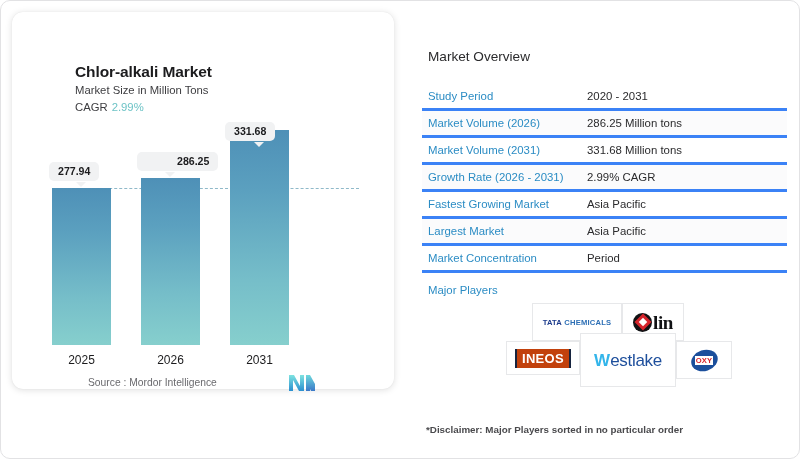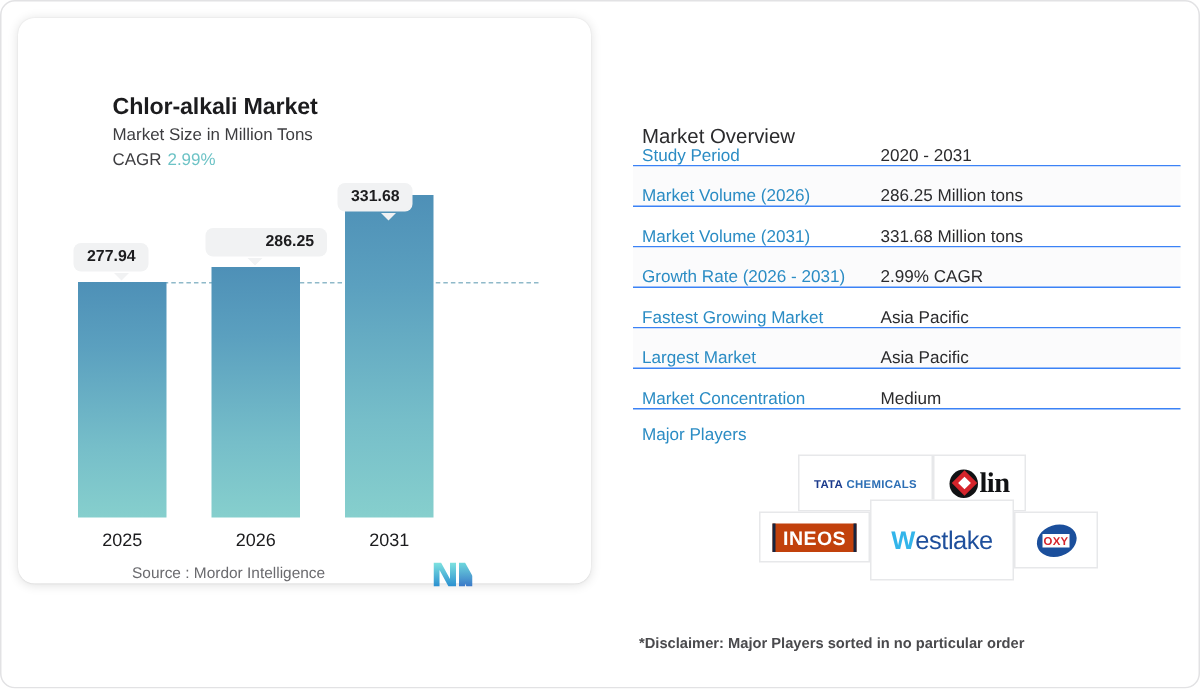--- a/index.html
+++ b/index.html
@@ -141,35 +141,34 @@
     height: 16px;
   }
 
   
   #overview-title {
     position: absolute;
     left: 427px;
     top: 48px;
     font-size: 13.6px;
     color: #2b2b2d;
-    margin-top: 34px;
   }
 
   #overview-table {
     position: absolute;
     left: 421px;
     top: 83px;
     width: 365px;
   }
 
   .ov-row {
     display: flex;
-    align-items: flex-end;
+    align-items: center;
     height: 27px;
-    border-bottom: 1px solid #3b82f6;
+    border-bottom: 3px solid #3b82f6;
   }
   .ov-row.shaded { background: #fbfbfc; }
   .ov-label {
     width: 165px;
     padding-left: 6px;
     font-size: 11.4px;
     color: #2b8cc4;
   }
   .ov-value {
     flex: 1;
@@ -395,21 +394,21 @@
     <div class="ov-row">
       <div class="ov-label">Fastest Growing Market</div>
       <div class="ov-value">Asia Pacific</div>
     </div>
     <div class="ov-row shaded">
       <div class="ov-label">Largest Market</div>
       <div class="ov-value">Asia Pacific</div>
     </div>
     <div class="ov-row">
       <div class="ov-label">Market Concentration</div>
-      <div class="ov-value">Medium</div>
+      <div class="ov-value">Period</div>
     </div>
   </div>
 
   <div id="major-players-label">Major Players</div>
 
   <div id="logo-grid">
 
     <div class="logo-cell" id="cell-tata">
       <span class="tata-wrap">
         <span class="tata-red">TATA</span>

